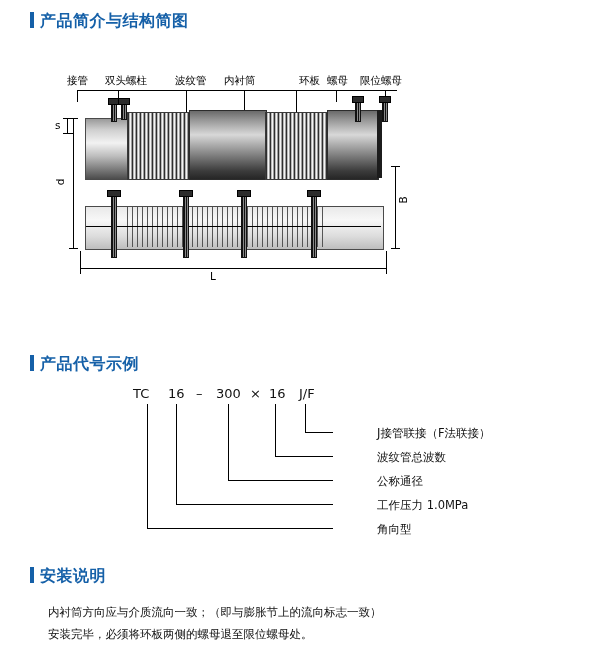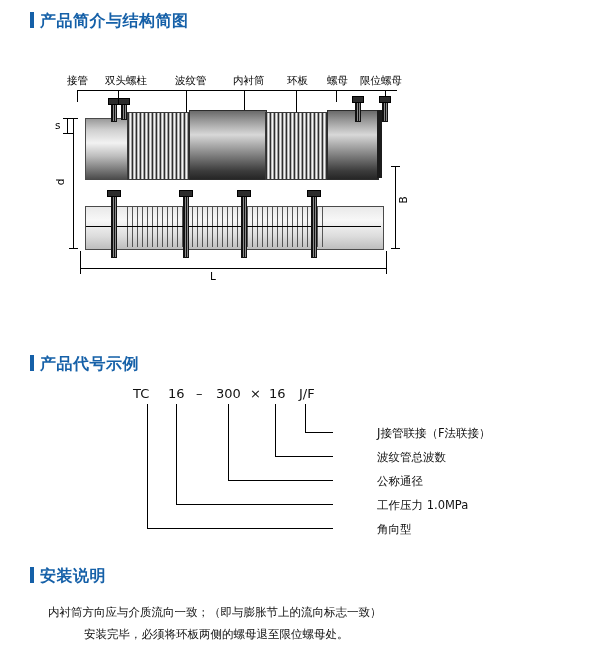--- a/index.html
+++ b/index.html
@@ -109,22 +109,22 @@
 <body>
 
 <div class="title-bar" style="left:30px;top:12px;"></div>
 <div class="section-title" style="left:40px;top:11px;">产品简介与结构简图</div>
 
 <div id="drawing">
 
   <div class="callout-label" style="left:12px;top:8px;">接管</div>
   <div class="callout-label" style="left:50px;top:8px;">双头螺柱</div>
   <div class="callout-label" style="left:120px;top:8px;text-align:right;">波纹管</div>
-  <div class="callout-label" style="left:178px;top:8px;">内衬筒</div>
-  <div class="callout-label" style="left:232px;top:8px;">环板</div>
+  <div class="callout-label" style="left:169px;top:8px;">内衬筒</div>
+  <div class="callout-label" style="left:244px;top:8px;">环板</div>
   <div class="callout-label" style="left:272px;top:8px;">螺母</div>
   <div class="callout-label" style="left:305px;top:8px;">限位螺母</div>
 
   <div class="lead hline" style="left:22px;top:24px;width:320px;"></div>
 
   <div class="lead vline" style="left:22px;top:24px;height:12px;"></div>
   <div class="lead vline" style="left:63px;top:24px;height:8px;"></div>
   <div class="lead vline" style="left:131px;top:24px;height:40px;"></div>
   <div class="lead vline" style="left:189px;top:24px;height:52px;"></div>
   <div class="lead vline" style="left:241px;top:24px;height:32px;"></div>
@@ -222,14 +222,14 @@
   <div class="cl" style="left:147px;top:26px;width:1px;height:124px;"></div>
   <div class="cl" style="left:147px;top:150px;width:186px;height:1px;"></div>
   <div class="code-desc" style="left:337px;top:144px;">角向型</div>
 </div>
 
 <div class="title-bar" style="left:30px;top:567px;"></div>
 <div class="section-title" style="left:40px;top:566px;">安装说明</div>
 
 <div id="notes">
   <div class="note-line" style="left:48px;top:9px;">内衬筒方向应与介质流向一致；（即与膨胀节上的流向标志一致）</div>
-  <div class="note-line" style="left:48px;top:31px;margin-left:36px;">安装完毕，必须将环板两侧的螺母退至限位螺母处。</div>
+  <div class="note-line" style="left:48px;top:31px;">安装完毕，必须将环板两侧的螺母退至限位螺母处。</div>
 </div>
 
 </body></html>

